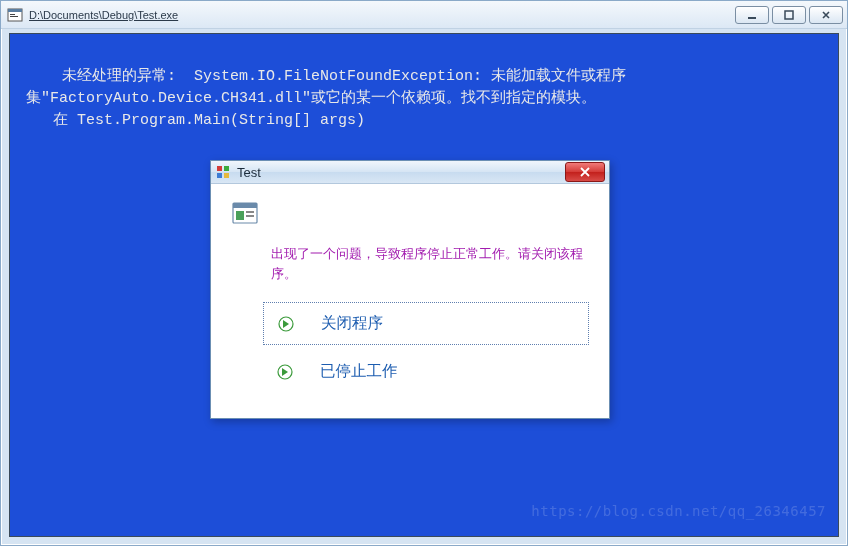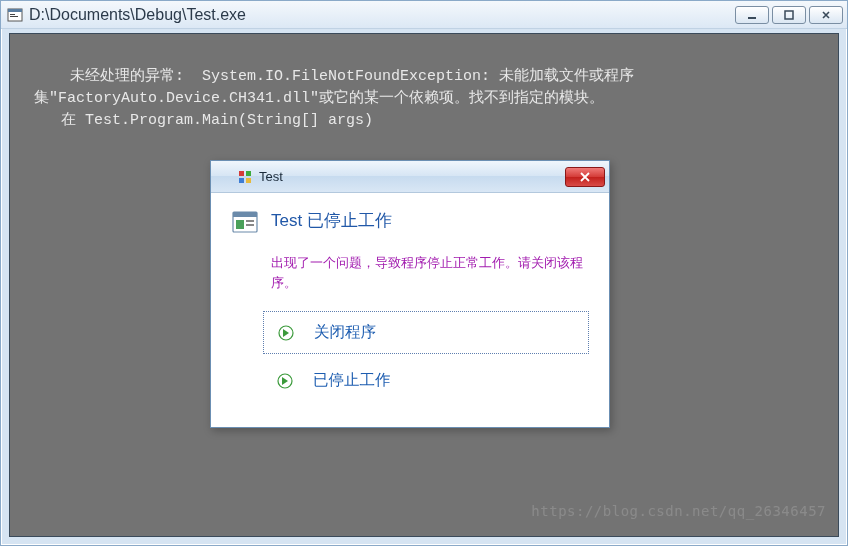--- a/index.html
+++ b/index.html
@@ -30,22 +30,23 @@
     padding: 0 4px 0 6px;
     border-bottom: 1px solid #c0d2e4;
   }
   .outer-titlebar .app-glyph {
     width: 16px; height: 16px;
     margin-right: 6px;
     display: flex; align-items: center; justify-content: center;
   }
   .outer-titlebar .title {
     flex: 1;
-    font-size: 16px;
+    font-size: 11px;
     color: #2b3a4a;
+    text-decoration: underline;
   }
   .window-buttons {
     display: flex;
     gap: 3px;
   }
   .win-btn {
     width: 34px; height: 18px;
     border: 1px solid #7a8ea3;
     border-radius: 3px;
     background: linear-gradient(to bottom, #ffffff, #dbe7f3);
@@ -53,23 +54,23 @@
     font-size: 10px;
     color: #3a4a5a;
     cursor: pointer;
   }
   .win-btn svg { display: block; }
 
   .console-area {
     position: absolute;
     left: 8px; top: 32px;
     right: 8px; bottom: 8px;
-    background: #737373;
+    background: #1d4ed8;
     border: 1px solid #3a4a5a;
-    padding: 10px 24px;
+    padding: 10px 16px;
     color: #e8e8e8;
     font-family: Consolas, "Courier New", monospace;
     font-size: 15px;
     line-height: 22px;
     white-space: pre-wrap;
     overflow: hidden;
   }
 
   .watermark {
     position: absolute;
@@ -84,26 +85,26 @@
   
   .dialog {
     position: absolute;
     left: 210px; top: 160px;
     width: 400px;
     border: 1px solid #6b8fb3;
     background: #fff;
     box-shadow: 2px 3px 8px rgba(0,0,0,0.25);
   }
   .dialog-titlebar {
-    height: 32px;
+    height: 23px;
     background: linear-gradient(to bottom, #f0f6fc, #d6e5f4 49%, #c7dbef 50%, #d9e7f5);
     border-bottom: 1px solid #b3c8dd;
     display: flex;
     align-items: center;
-    padding: 0 4px 0 26px;
+    padding: 0 4px 0 4px;
   }
   .dialog-titlebar .dlg-icon {
     width: 16px; height: 16px;
     margin-right: 6px;
   }
   .dialog-titlebar .dlg-title {
     flex: 1;
     font-size: 13px;
     color: #1b2b3b;
   }
@@ -144,21 +145,21 @@
     line-height: 20px;
   }
   .dlg-actions {
     margin-left: 32px;
   }
   .dlg-action {
     border: 1px solid #d8d8d8;
     padding: 10px 14px;
     display: flex;
     align-items: center;
-    gap: 20px;
+    gap: 27px;
     cursor: pointer;
     margin-bottom: 10px;
   }
   .dlg-action.primary {
     border: 1px dotted #5f7faf;
   }
   .dlg-action .arrow {
     width: 16px; height: 16px;
   }
   .dlg-action .label {
@@ -232,21 +233,20 @@
     <div class="dlg-headline">
       <span class="dlg-main-icon">
         <svg width="28" height="28" viewBox="0 0 28 28">
           <rect x="2" y="3" width="24" height="20" rx="1" fill="#fff" stroke="#6a8aaa" stroke-width="1.2"></rect>
           <rect x="2" y="3" width="24" height="5" fill="#6a8aaa"></rect>
           <rect x="5" y="11" width="8" height="9" fill="#4aa05a"></rect>
           <rect x="15" y="11" width="8" height="2" fill="#888"></rect>
           <rect x="15" y="15" width="8" height="2" fill="#888"></rect>
         </svg>
       </span>
-      <div class="dlg-heading">Test 已停止工作</div>
     </div>
 
     <div class="dlg-message">出现了一个问题，导致程序停止正常工作。请关闭该程序。</div>
 
     <div class="dlg-actions">
       <div class="dlg-action primary">
         <span class="arrow">
           <svg width="16" height="16" viewBox="0 0 16 16">
             <circle cx="8" cy="8" r="7" fill="#fff" stroke="#3b9a3b" stroke-width="1.2"></circle>
             <path d="M5 4 L11 8 L5 12 Z" fill="#3b9a3b"></path>

